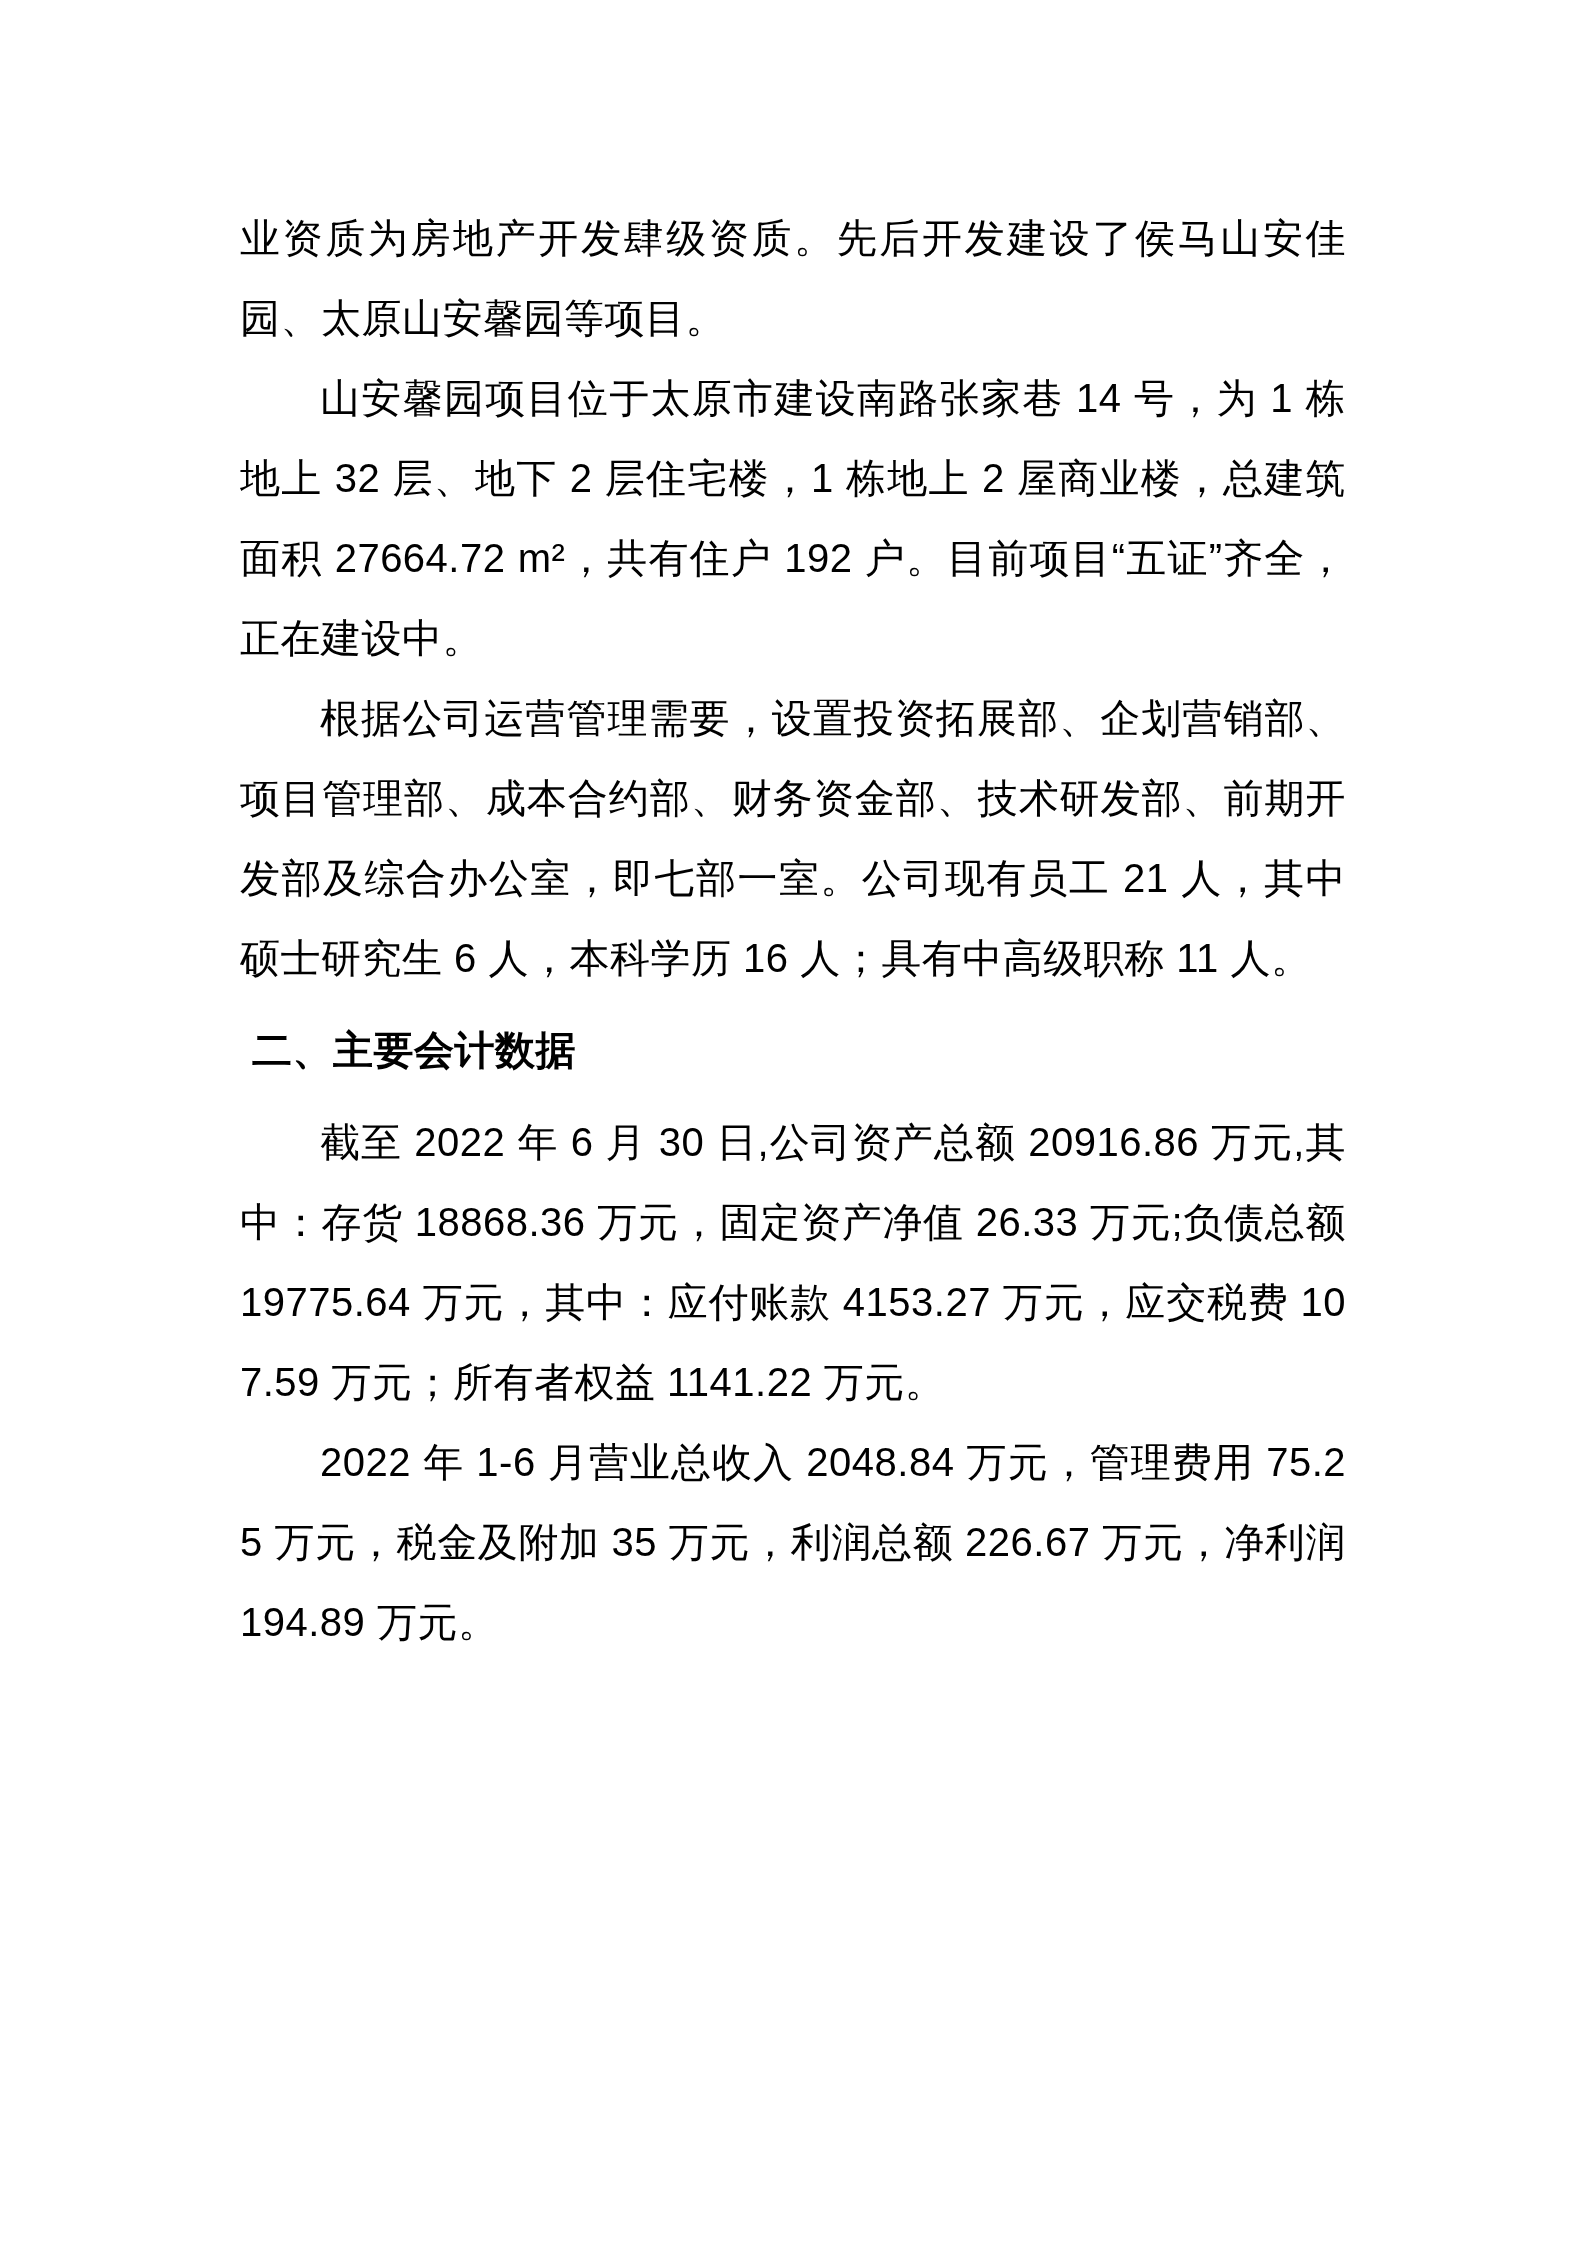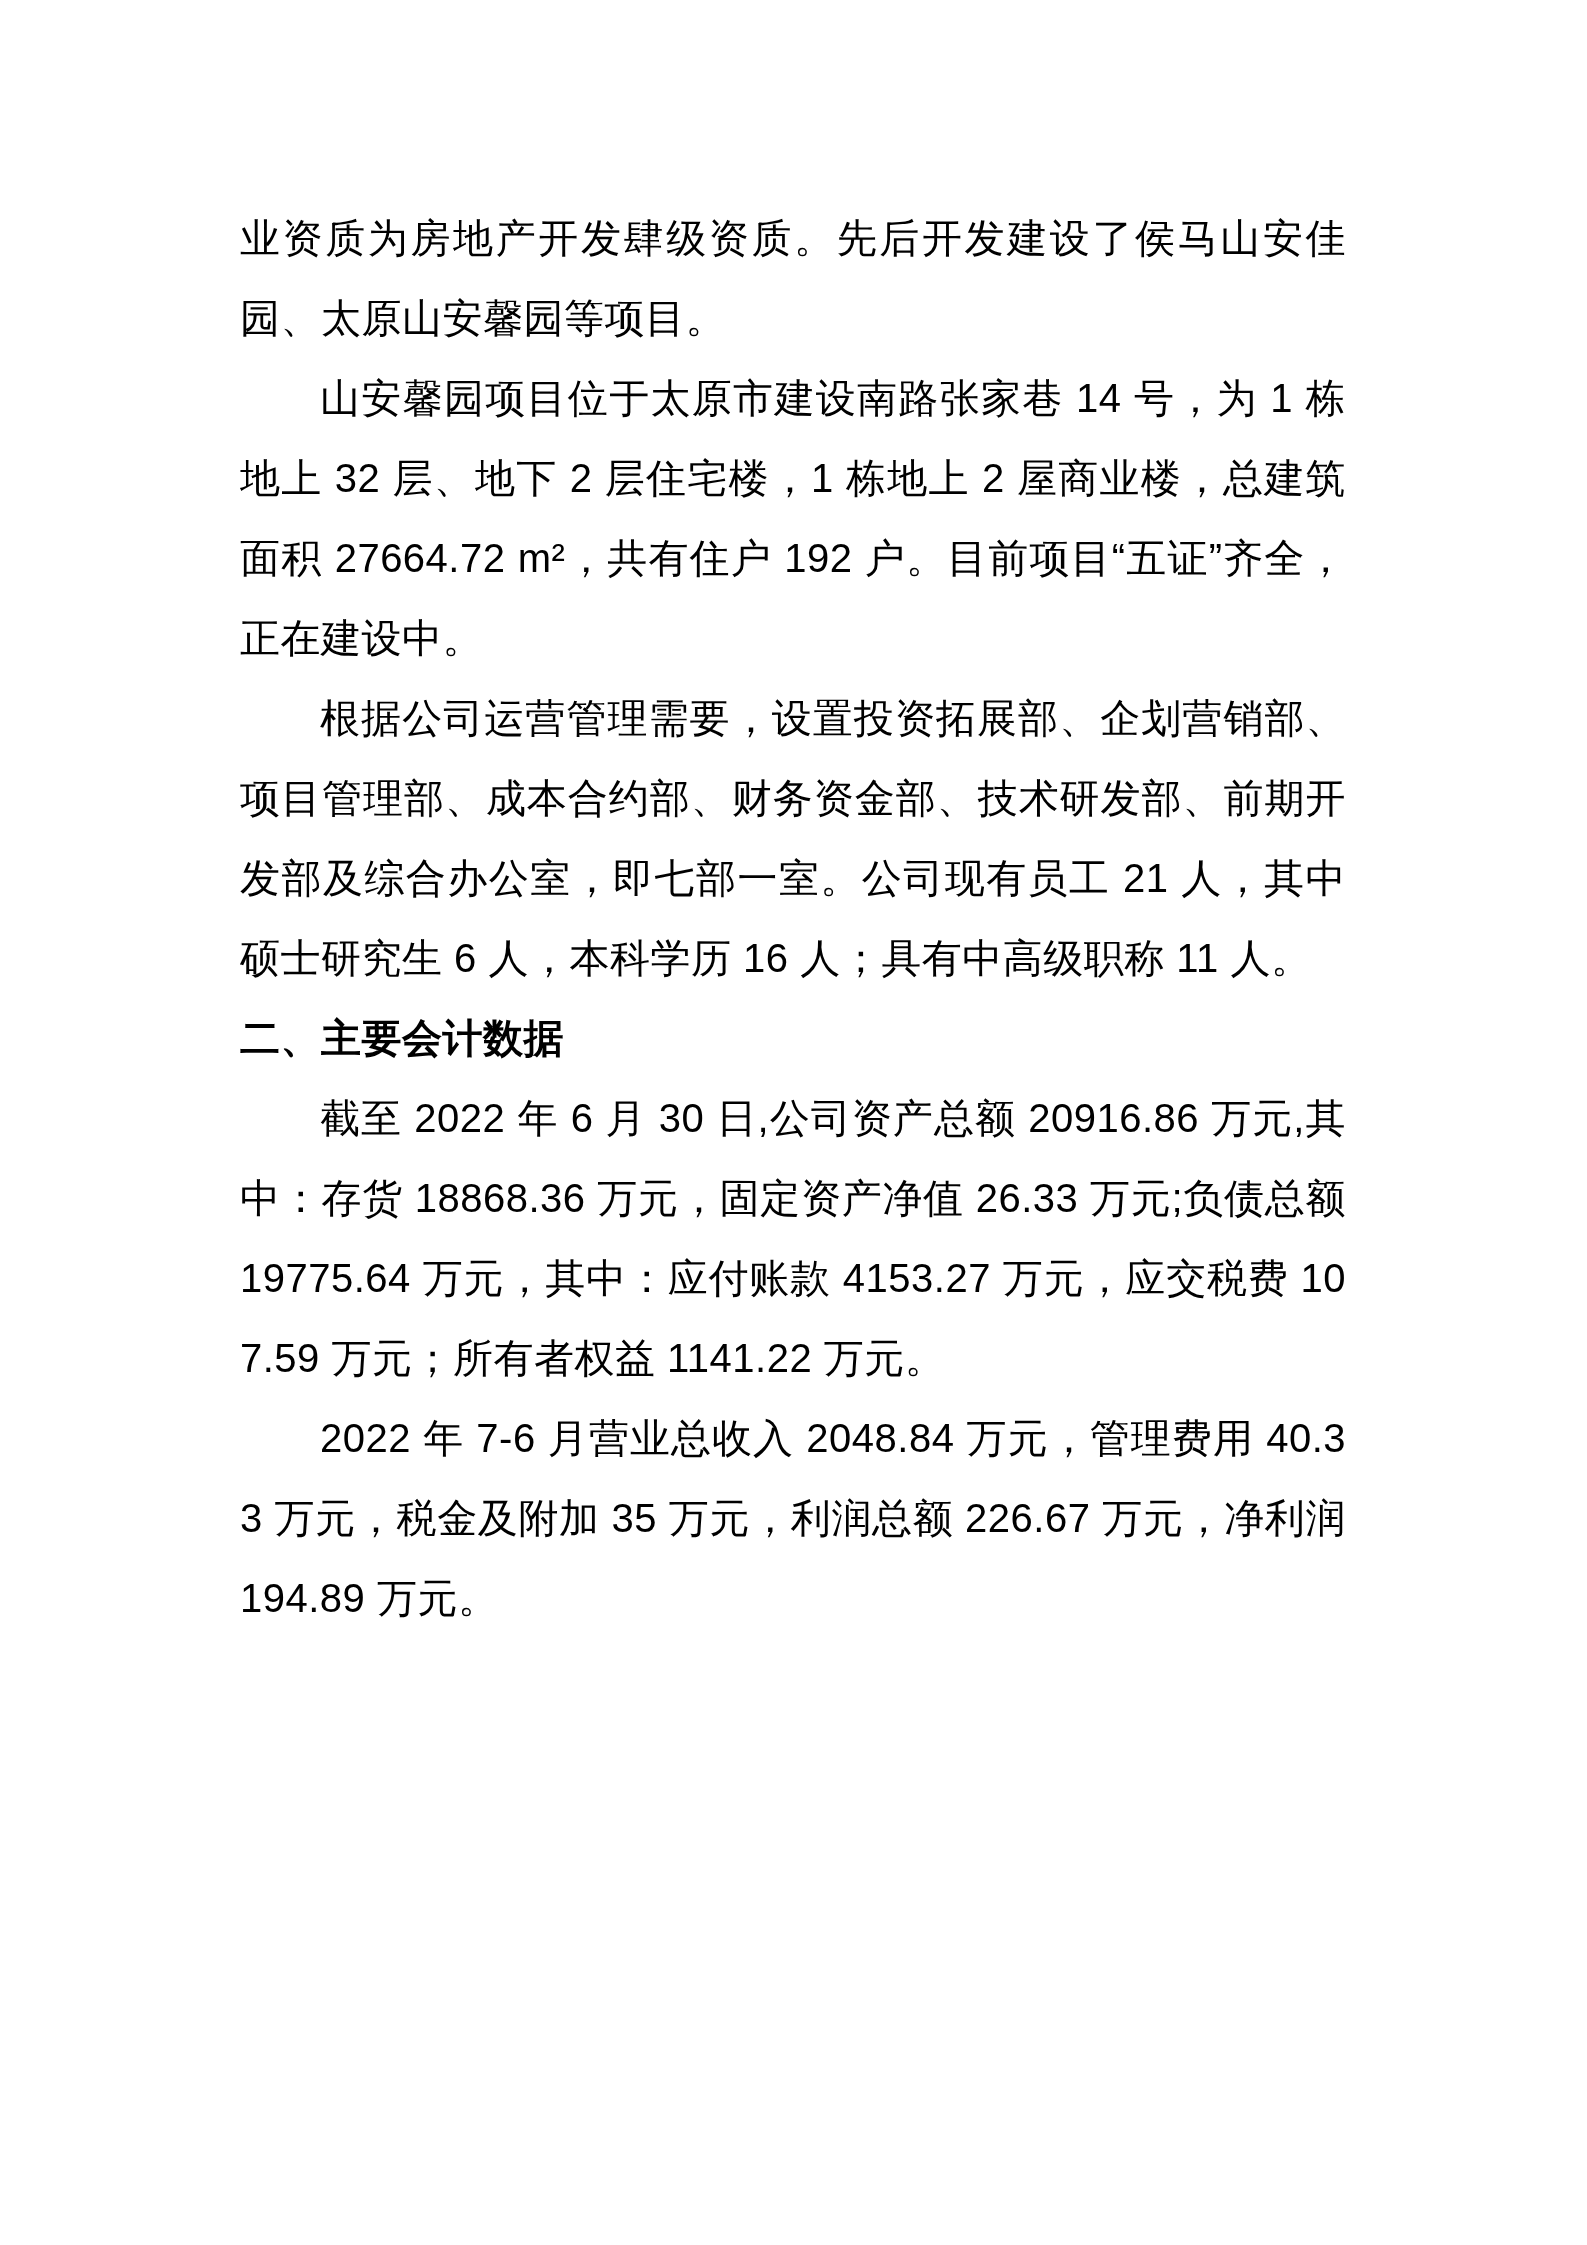--- a/index.html
+++ b/index.html
@@ -36,21 +36,21 @@
     text-align: justify;
     text-justify: inter-character;
     text-indent: 2em;
     word-break: break-all;
     letter-spacing: 0.5px;
   }
   .para.no-indent {
     text-indent: 0;
   }
   .heading {
-    margin: 0;
+    margin: 12px;
     font-size: 40px;
     line-height: 80px;
     font-weight: bold;
     text-align: left;
     text-indent: 0;
     letter-spacing: 0.5px;
   }
 </style>
 </head>
 <body>
@@ -62,17 +62,17 @@
 
 
     <p class="para">山安馨园项目位于太原市建设南路张家巷 14 号，为 1 栋地上 32 层、地下 2 层住宅楼，1 栋地上 2 屋商业楼，总建筑面积 27664.72 m²，共有住户 192 户。目前项目“五证”齐全，正在建设中。</p>
 
     <p class="para">根据公司运营管理需要，设置投资拓展部、企划营销部、项目管理部、成本合约部、财务资金部、技术研发部、前期开发部及综合办公室，即七部一室。公司现有员工 21 人，其中硕士研究生 6 人，本科学历 16 人；具有中高级职称 11 人。</p>
 
     <h2 class="heading">二、主要会计数据</h2>
 
     <p class="para">截至 2022 年 6 月 30 日,公司资产总额 20916.86 万元,其中：存货 18868.36 万元，固定资产净值 26.33 万元;负债总额 19775.64 万元，其中：应付账款 4153.27 万元，应交税费 107.59 万元；所有者权益 1141.22 万元。</p>
 
-    <p class="para">2022 年 7-6 月营业总收入 2048.84 万元，管理费用 40.33 万元，税金及附加 35 万元，利润总额 226.67 万元，净利润 194.89 万元。</p>
+    <p class="para">2022 年 1-6 月营业总收入 2048.84 万元，管理费用 75.25 万元，税金及附加 35 万元，利润总额 226.67 万元，净利润 194.89 万元。</p>
 
 
   </div>
 </div>
 
 </body></html>

